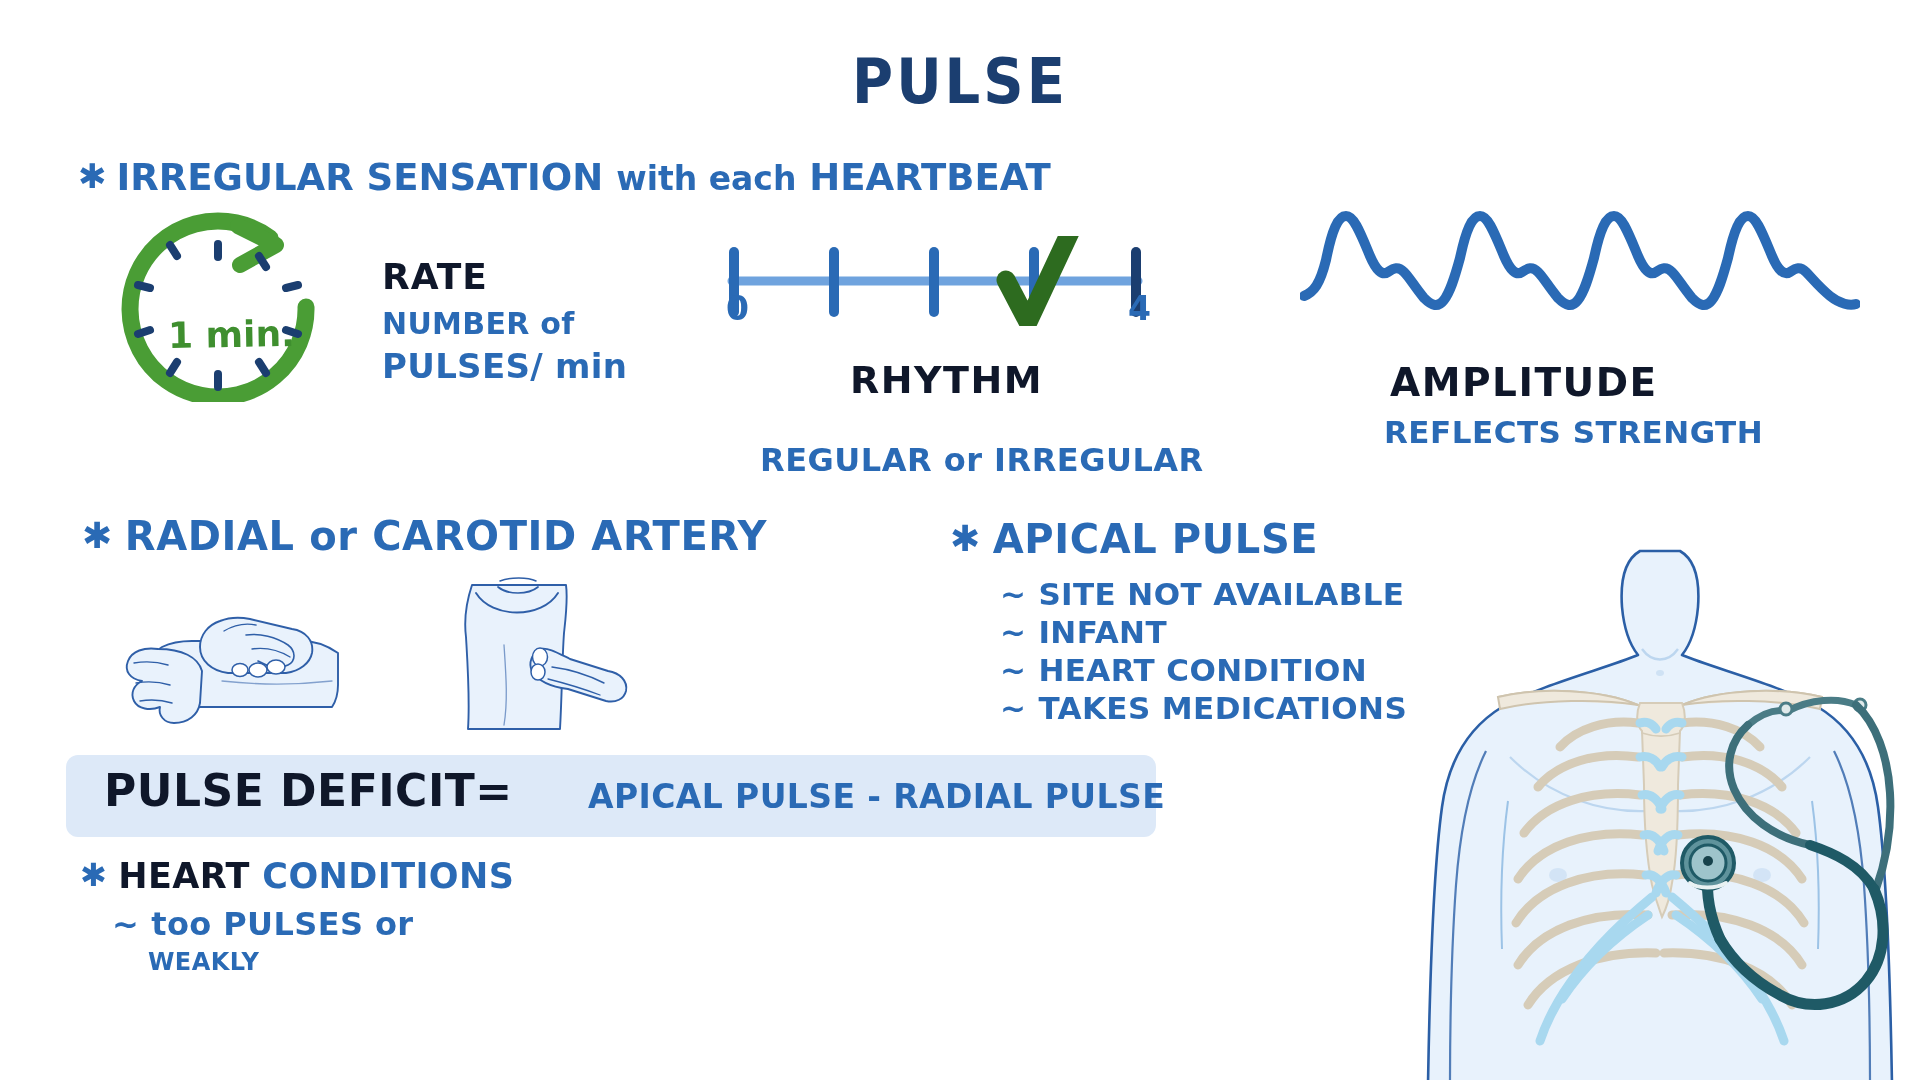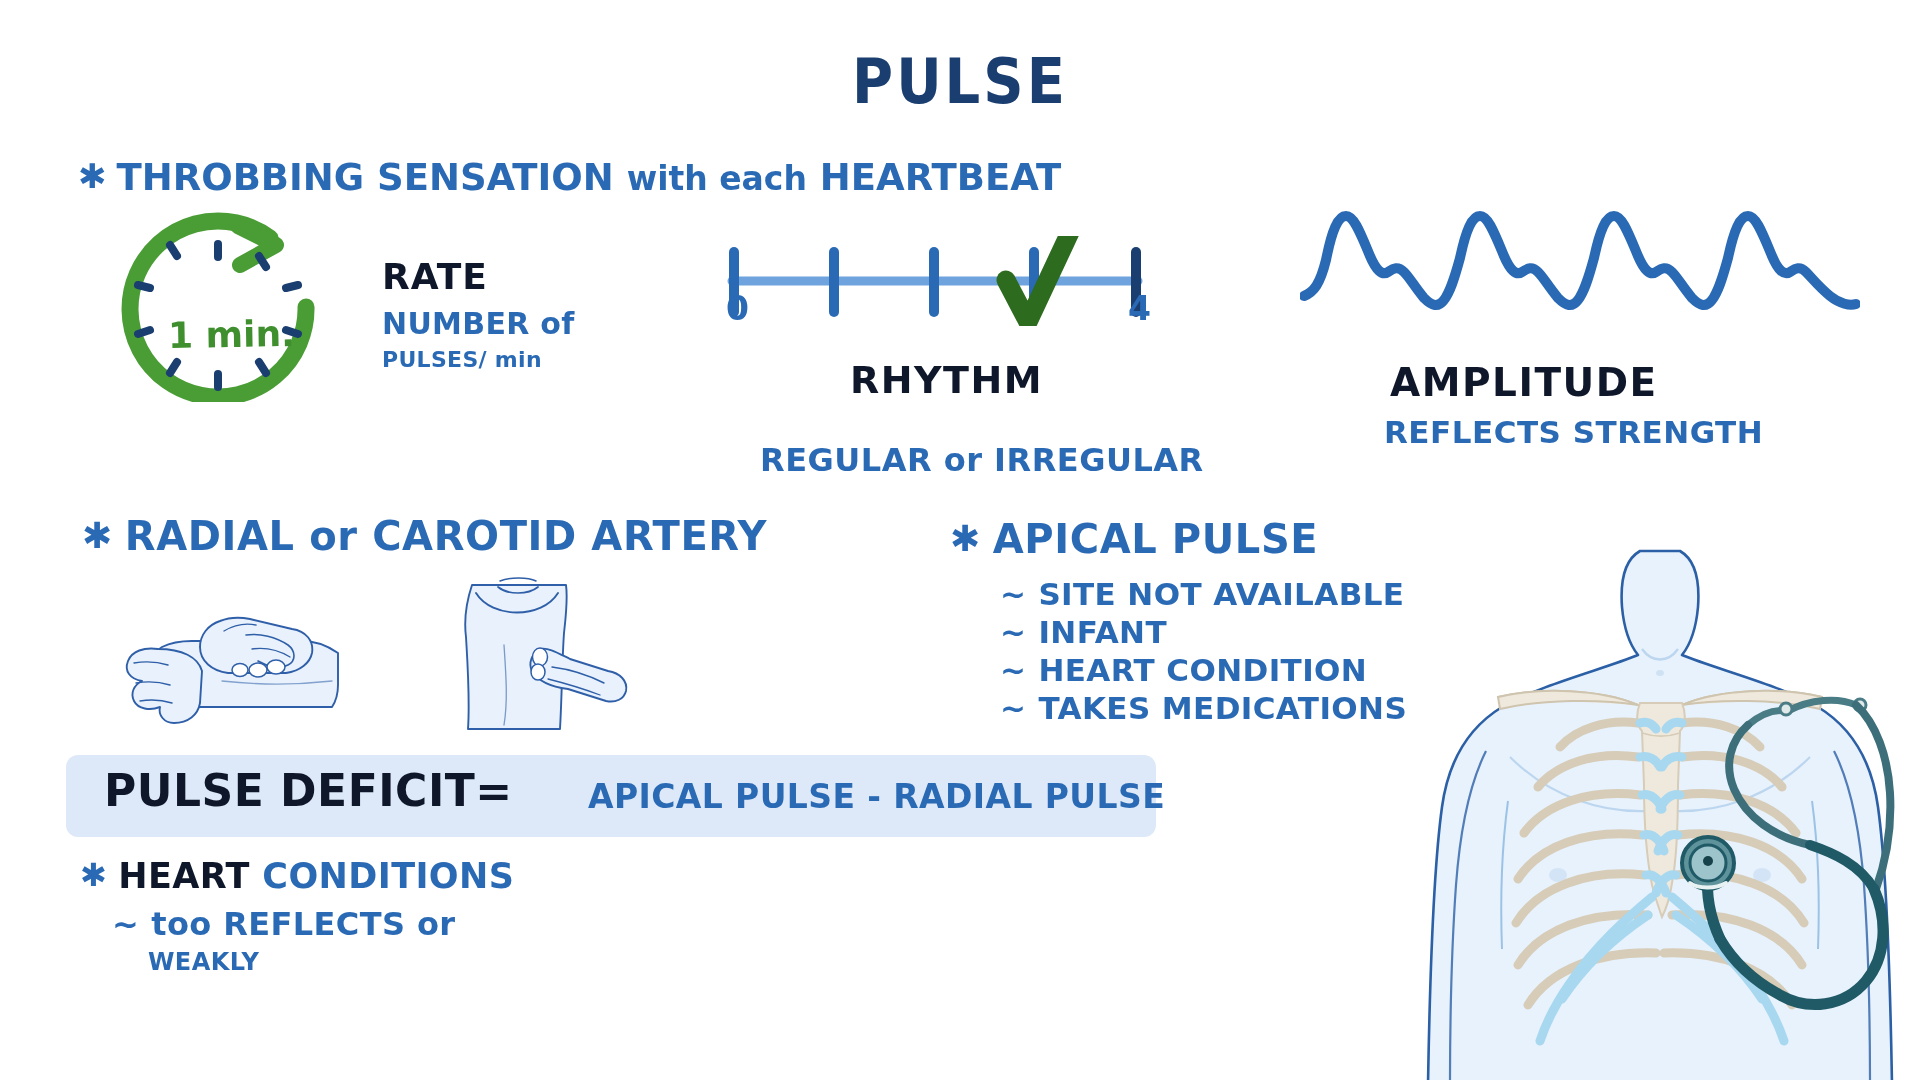--- a/index.html
+++ b/index.html
@@ -39,21 +39,21 @@
   
   #clock-wrap{left:120px;top:212px;width:210px;height:190px;}
   #clock-label{
     left:168px;top:316px;font-size:36px;font-weight:700;color:#3f8f2f;
     letter-spacing:0;transform:rotate(-1deg);
   }
 
   
   #rate-head{left:382px;top:258px;font-size:36px;letter-spacing:1px;}
   #rate-l1{left:382px;top:308px;font-size:30px;letter-spacing:.3px;}
-  #rate-l2{left:382px;top:348px;font-size:22px;letter-spacing:.3px;}
+  #rate-l2{left:382px;top:348px;font-size:34px;letter-spacing:.3px;}
   .lc{text-transform:none;}
 
   
   #scale-wrap{left:720px;top:236px;width:430px;height:90px;}
   #scale-zero{left:726px;top:292px;font-size:33px;}
   #scale-four{left:1128px;top:292px;font-size:33px;}
   #rhythm-head{left:850px;top:360px;font-size:38px;letter-spacing:1.5px;}
   #rhythm-sub{left:760px;top:412px;font-size:32px;letter-spacing:.5px;margin-top:32px;}
 
   
@@ -93,21 +93,21 @@
   #torso-wrap{left:1390px;top:545px;width:540px;height:540px;}
 </style>
 </head>
 <body>
 
 <div class="stage">
 
   <div class="abs hand navy" id="title">PULSE</div>
 
   <div class="abs hand mid" id="tagline">
-    <span class="star">✱</span><span>THROBBING SENSATION</span>
+    <span class="star">✱</span><span>IRREGULAR SENSATION</span>
     <span class="conn">with each</span>
     <span>HEARTBEAT</span>
   </div>
 
   <div class="abs" id="clock-wrap">
     <svg viewBox="0 0 210 190" width="210" height="190">
 
       <path d="M 150 26 A 88 88 0 1 0 186 95" fill="none" stroke="#4a9d35" stroke-width="17" stroke-linecap="round"></path>
 
       <path d="M 118 14 L 156 33 L 120 53" fill="none" stroke="#4a9d35" stroke-width="16" stroke-linecap="round" stroke-linejoin="round"></path>
@@ -281,21 +281,21 @@
   <div class="abs" id="deficit-banner"></div>
   <div class="abs hand navy" id="deficit-term">PULSE DEFICIT=</div>
   <div class="abs hand mid" id="deficit-formula">APICAL PULSE - RADIAL PULSE</div>
 
   <div class="abs hand" id="hc-line">
     <span class="star mid">✱</span><span class="navy">HEART</span>
     <span class="mid">CONDITIONS</span>
   </div>
   <div class="abs hand mid" id="hc-sub1">
     <span class="tilde">~</span><span class="lc">too</span>
-    <span>REFLECTS</span>
+    <span>PULSES</span>
     <span class="lc">or</span>
   </div>
   <div class="abs hand mid" id="hc-sub2">WEAKLY</div>
 
   <div class="abs" id="torso-wrap">
     <svg viewBox="0 0 540 540" width="540" height="540">
 
       <g>
         <path d="M 250 6 C 236 14, 230 34, 232 62 C 234 84, 240 100, 248 110
                  C 214 124, 150 140, 112 162

